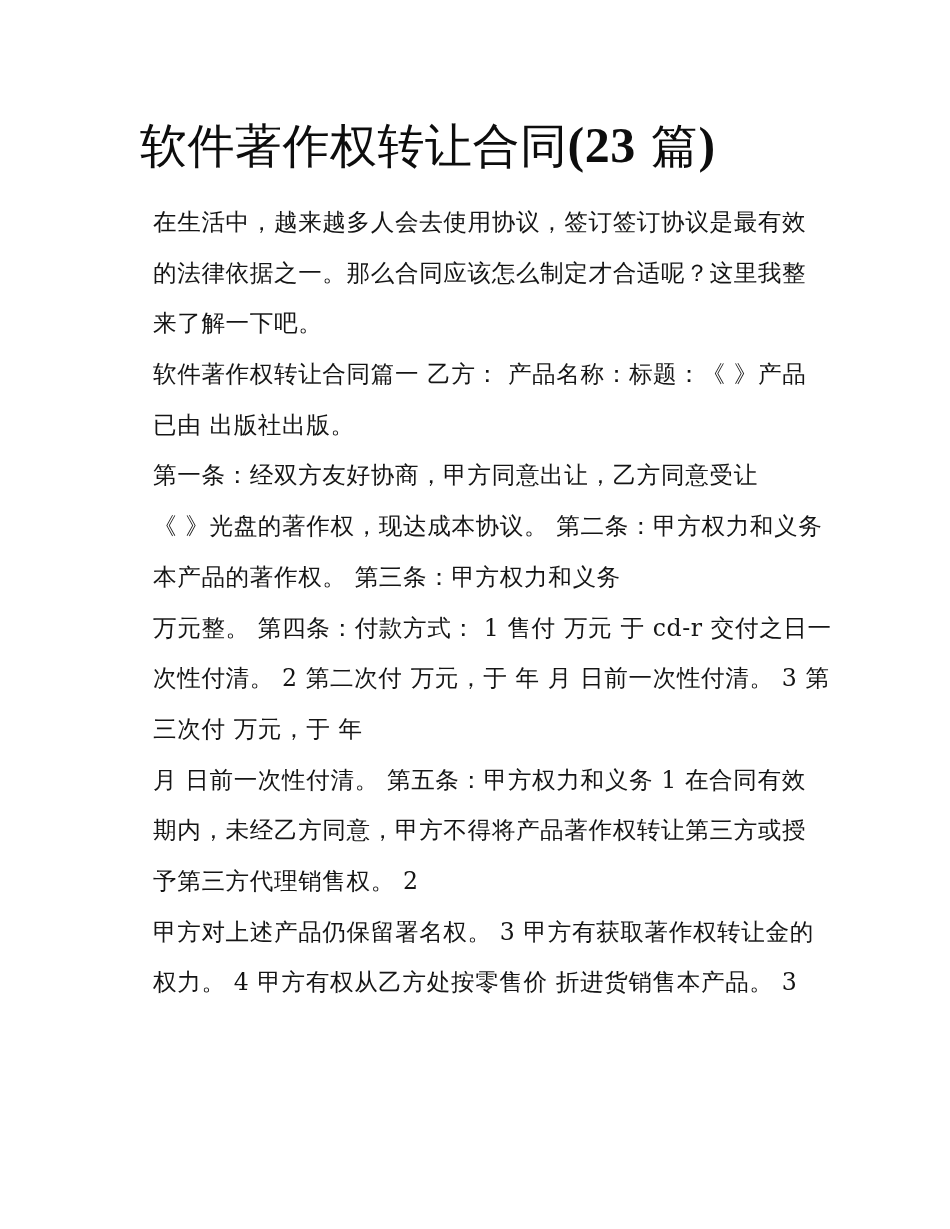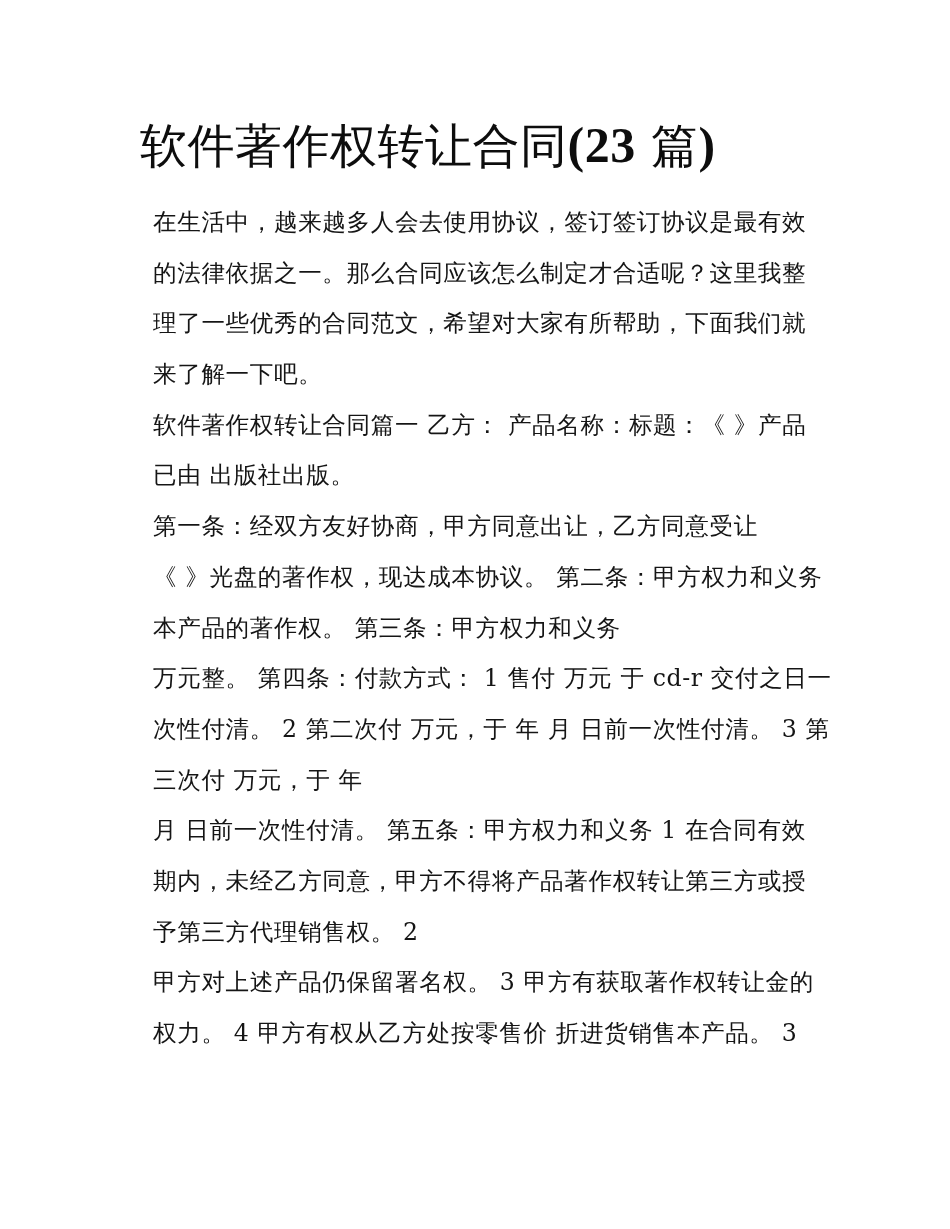--- a/index.html
+++ b/index.html
@@ -60,21 +60,20 @@
 <body>
 
 <div class="page">
   <h1 class="title" style="margin:0;">
     <span>软件著作权转让合同</span><span class="num">(</span><span class="num">23</span><span> 篇</span><span class="num">)</span>
   </h1>
 
   <div class="body">
     <div class="line">在生活中，越来越多人会去使用协议，签订签订协议是最有效</div>
     <div class="line">的法律依据之一。那么合同应该怎么制定才合适呢？这里我整</div>
-    <div class="line">理了一些优秀的合同范文，希望对大家有所帮助，下面我们就</div>
     <div class="line">来了解一下吧。</div>
     <div class="line">软件著作权转让合同篇一 乙方： 产品名称：标题：《 》产品</div>
     <div class="line">已由 出版社出版。</div>
     <div class="line">第一条：经双方友好协商，甲方同意出让，乙方同意受让</div>
     <div class="line">《 》光盘的著作权，现达成本协议。 第二条：甲方权力和义务</div>
     <div class="line">本产品的著作权。 第三条：甲方权力和义务</div>
     <div class="line">万元整。 第四条：付款方式： 1 售付 万元 于 cd-r 交付之日一</div>
     <div class="line">次性付清。 2 第二次付 万元，于 年 月 日前一次性付清。 3 第</div>
     <div class="line">三次付 万元，于 年</div>
     <div class="line">月 日前一次性付清。 第五条：甲方权力和义务 1 在合同有效</div>

